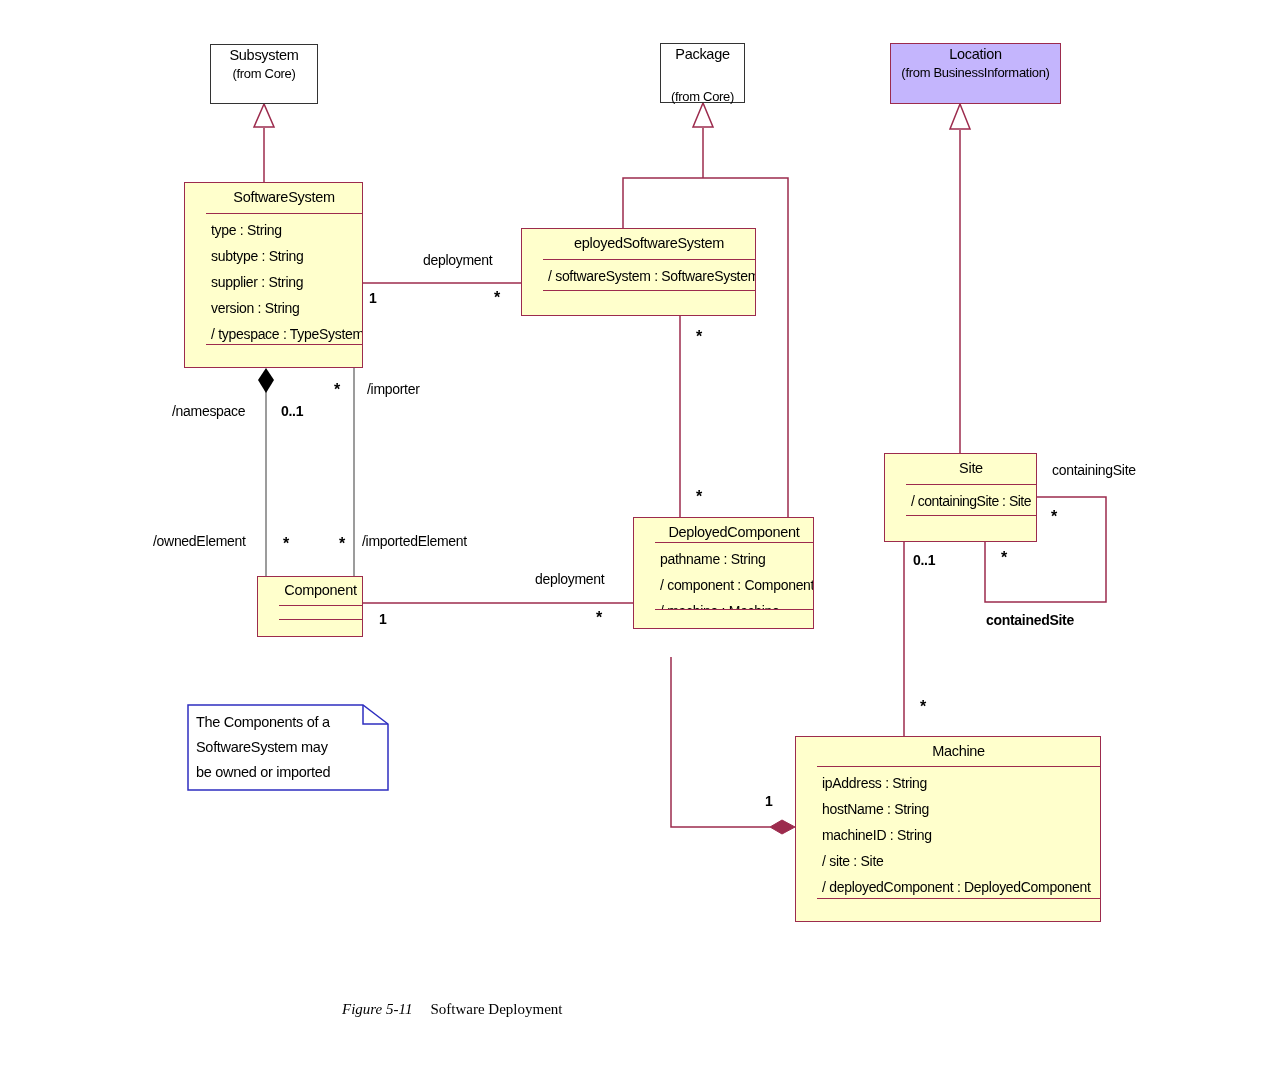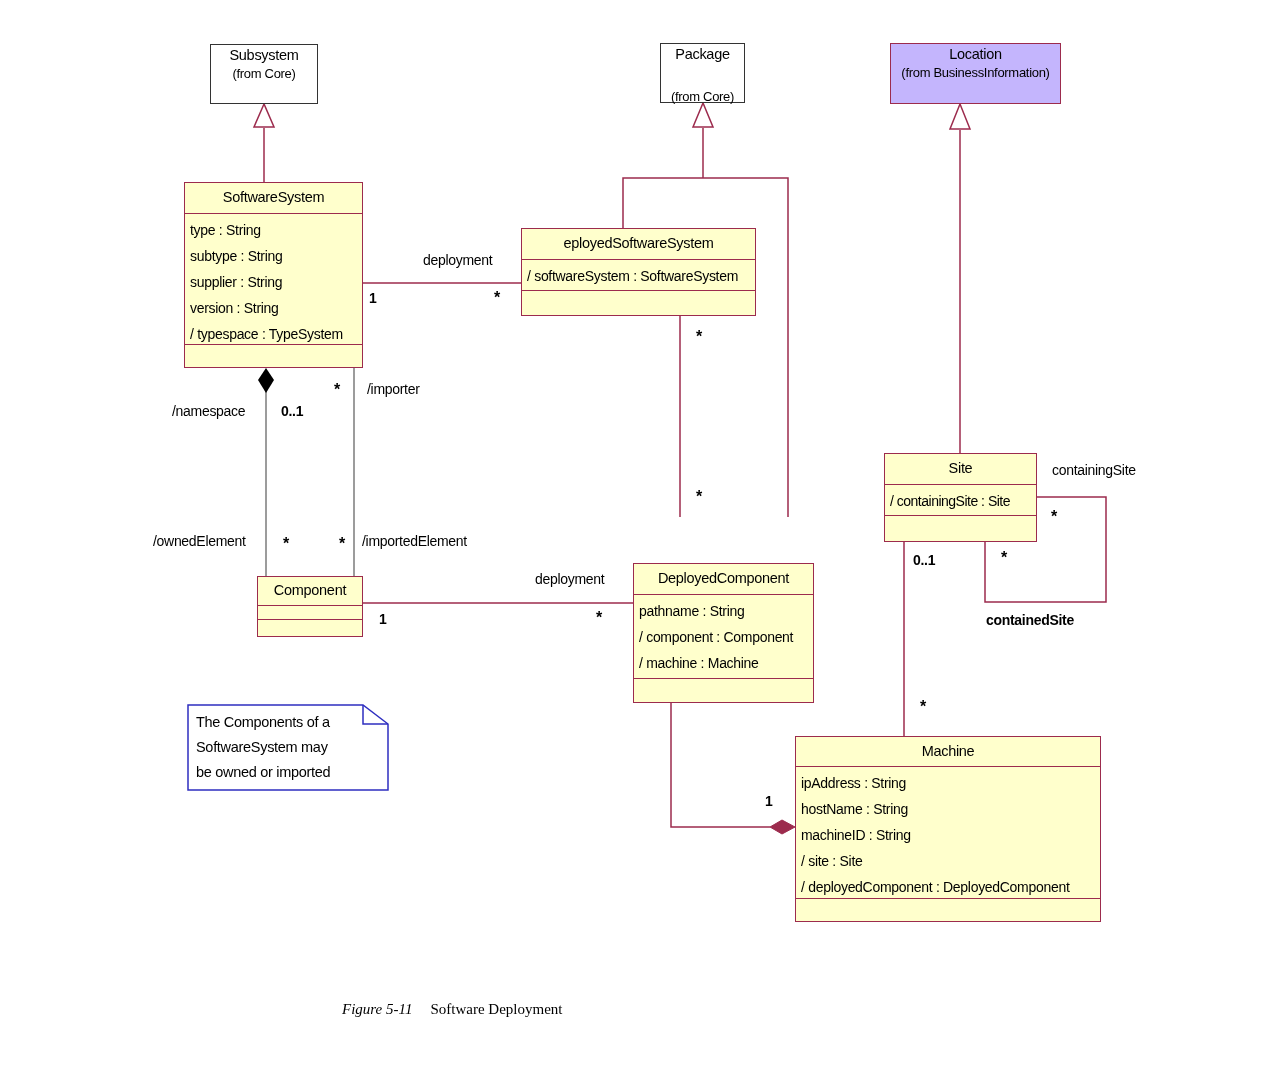--- a/index.html
+++ b/index.html
@@ -7,20 +7,21 @@
     position:relative;width:1278px;height:1070px;background:#ffffff;overflow:hidden;
     font-family:"Liberation Sans",sans-serif;color:#000;
   }
   #wires{position:absolute;left:0;top:0;z-index:0;}
   
   .uml-class{
     position:absolute;z-index:1;box-sizing:border-box;
     background:#ffffcc;border:1.5px solid #9c2b4d;
     display:flex;flex-direction:column;
     letter-spacing:-0.3px;
+    padding-left:21px;
   }
   .uml-class .title{
     height:30px;line-height:29px;text-align:center;font-size:14.5px;
     border-bottom:1.5px solid #9c2b4d;white-space:nowrap;overflow:hidden;
   }
   .uml-class .attrs{flex:1 1 auto;padding:3px 5px 0 5px;overflow:hidden;}
   .uml-class .attrs .attr-line{font-size:14px;line-height:26px;white-space:nowrap;}
   .uml-class .ops{border-top:1.5px solid #9c2b4d;}
   .uml-class .mid{border-top:1.5px solid #9c2b4d;}
   
@@ -123,21 +124,21 @@
   </div>
 
   <div class="uml-class" style="left:884px;top:453px;width:153px;height:89px;">
     <div class="title">Site</div>
     <div class="attrs" style="letter-spacing:-0.5px;">
         <div class="attr-line">/ containingSite : Site</div>
       </div>
     <div class="ops" style="height:25px;"></div>
   </div>
 
-  <div class="uml-class" style="left:633px;top:517px;width:181px;height:140px;margin-top:46px;">
+  <div class="uml-class" style="left:633px;top:517px;width:181px;height:112px;">
     <div class="title">DeployedComponent</div>
     <div class="attrs">
         <div class="attr-line">pathname : String</div>
         <div class="attr-line">/ component : Component</div>
         <div class="attr-line">/ machine : Machine</div>
       </div>
     <div class="ops" style="height:23px;"></div>
   </div>
 
   <div class="uml-class" style="left:257px;top:576px;width:106px;height:61px;">

